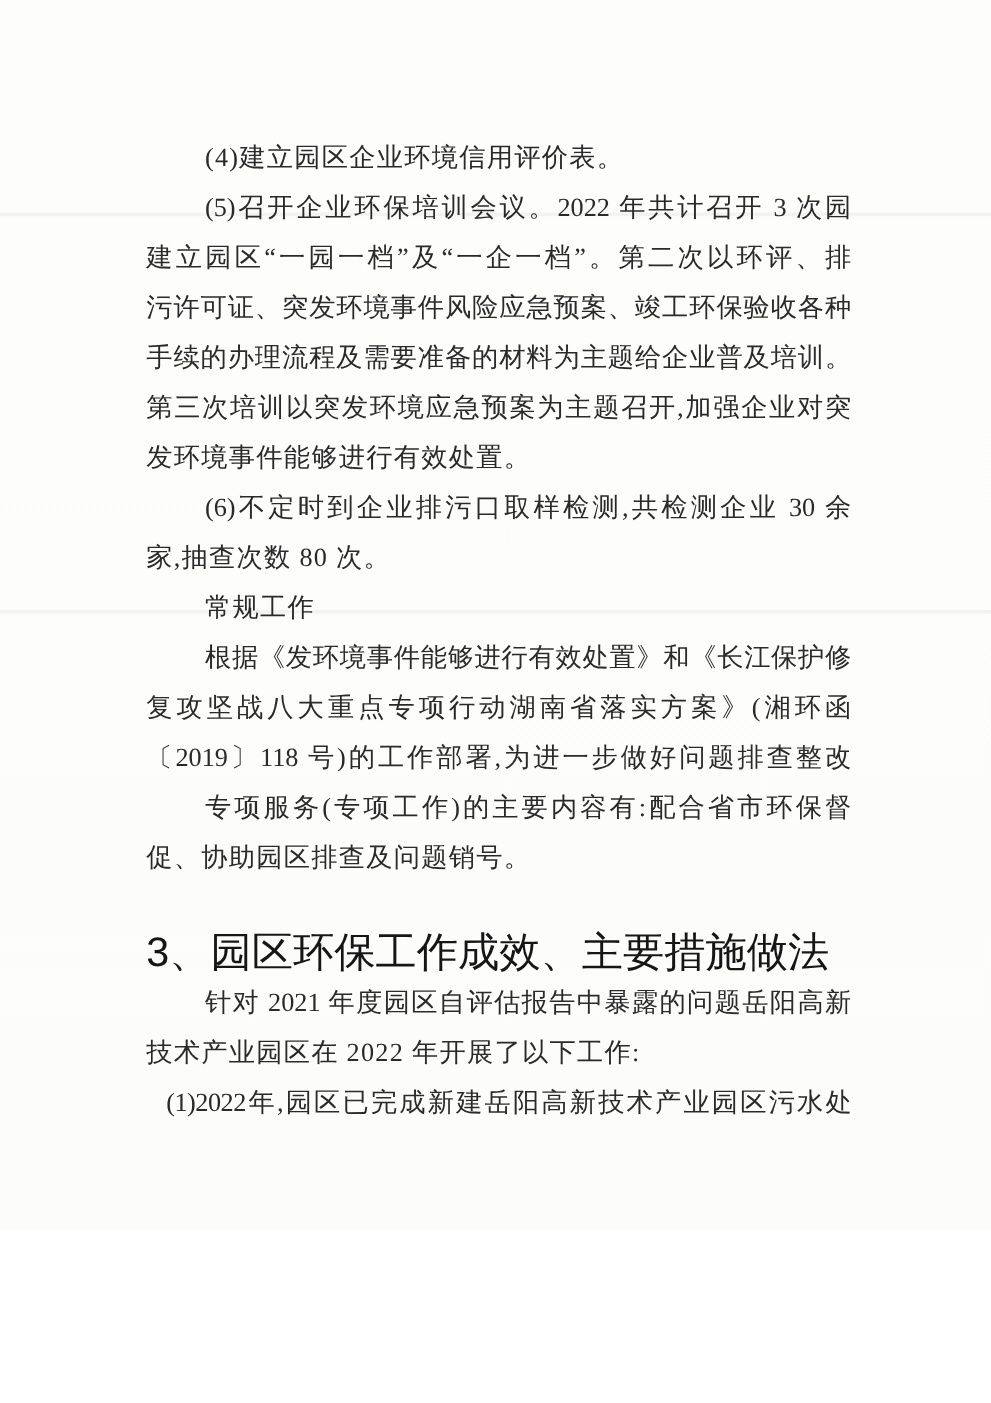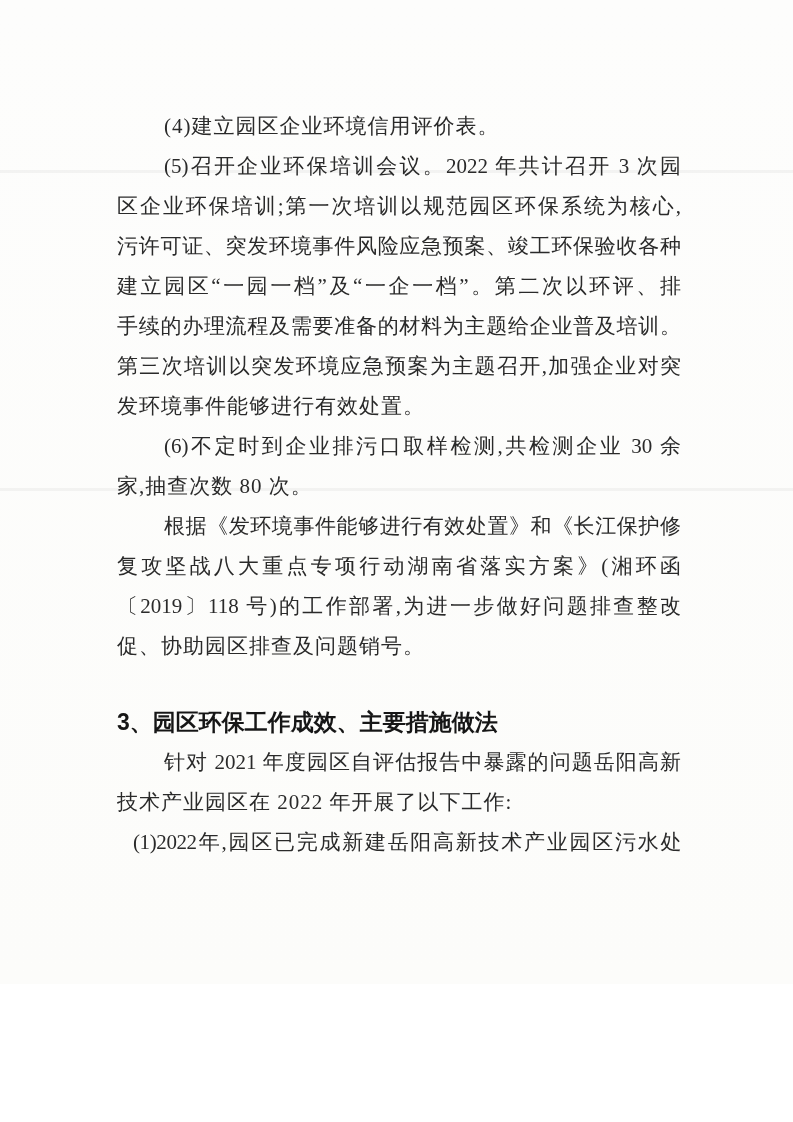--- a/index.html
+++ b/index.html
@@ -50,22 +50,22 @@
     letter-spacing: 1px;
   }
   .indent    { padding-left: 47px; }
   .indent-sm { padding-left: 16px; }
   .tight     { letter-spacing: -0.4px; }
 
   .heading {
     margin: 36px 0 0 0;
     height: 40px;
     line-height: 40px;
-    font-size: 23px;
-    font-weight: 700;
+    font-size: 33px;
+    font-weight: 400;
     color: #161616;
     letter-spacing: 0px;
     font-family: "Liberation Sans", "DejaVu Sans", sans-serif;
     white-space: nowrap;
   }
 
   .pagenum {
     position: absolute;
     left: 0;
     right: 0;
@@ -80,31 +80,32 @@
 </head>
 <body>
 
 <div class="page">
   <div class="scan-band band-1"></div>
   <div class="scan-band band-2"></div>
 
   <div class="textblock">
     <div class="line indent end">(4)建立园区企业环境信用评价表。</div>
     <div class="line indent fill">(5)召开企业环保培训会议。2022 年共计召开 3 次园</div>
-    <div class="line fill">区企业环保培训;第一次培训以规范园区环保系统为核心,</div>
+    <div class="line fill">建立园区“一园一档”及“一企一档”。第二次以环评、排</div>
     <div class="line fill">污许可证、突发环境事件风险应急预案、竣工环保验收各种</div>
-    <div class="line fill">建立园区“一园一档”及“一企一档”。第二次以环评、排</div>
     <div class="line fill">手续的办理流程及需要准备的材料为主题给企业普及培训。</div>
     <div class="line fill">第三次培训以突发环境应急预案为主题召开,加强企业对突</div>
     <div class="line end">发环境事件能够进行有效处置。</div>
     <div class="line indent fill">(6)不定时到企业排污口取样检测,共检测企业 30 余</div>
     <div class="line end">家,抽查次数 80 次。</div>
+    <div class="line indent end">常规工作</div>
     <div class="line indent fill">根据《发环境事件能够进行有效处置》和《长江保护修</div>
     <div class="line fill">复攻坚战八大重点专项行动湖南省落实方案》(湘环函</div>
     <div class="line fill">〔2019〕118 号)的工作部署,为进一步做好问题排查整改</div>
+    <div class="line indent fill">专项服务(专项工作)的主要内容有:配合省市环保督</div>
     <div class="line end">促、协助园区排查及问题销号。</div>
 
     <h2 class="heading">3、园区环保工作成效、主要措施做法</h2>
 
     <div class="line indent fill">针对 2021 年度园区自评估报告中暴露的问题岳阳高新</div>
     <div class="line end">技术产业园区在 2022 年开展了以下工作:</div>
     <div class="line indent-sm fill tight">(1)2022年,园区已完成新建岳阳高新技术产业园区污水处</div>
   </div>
 
   <div class="pagenum">35</div>

